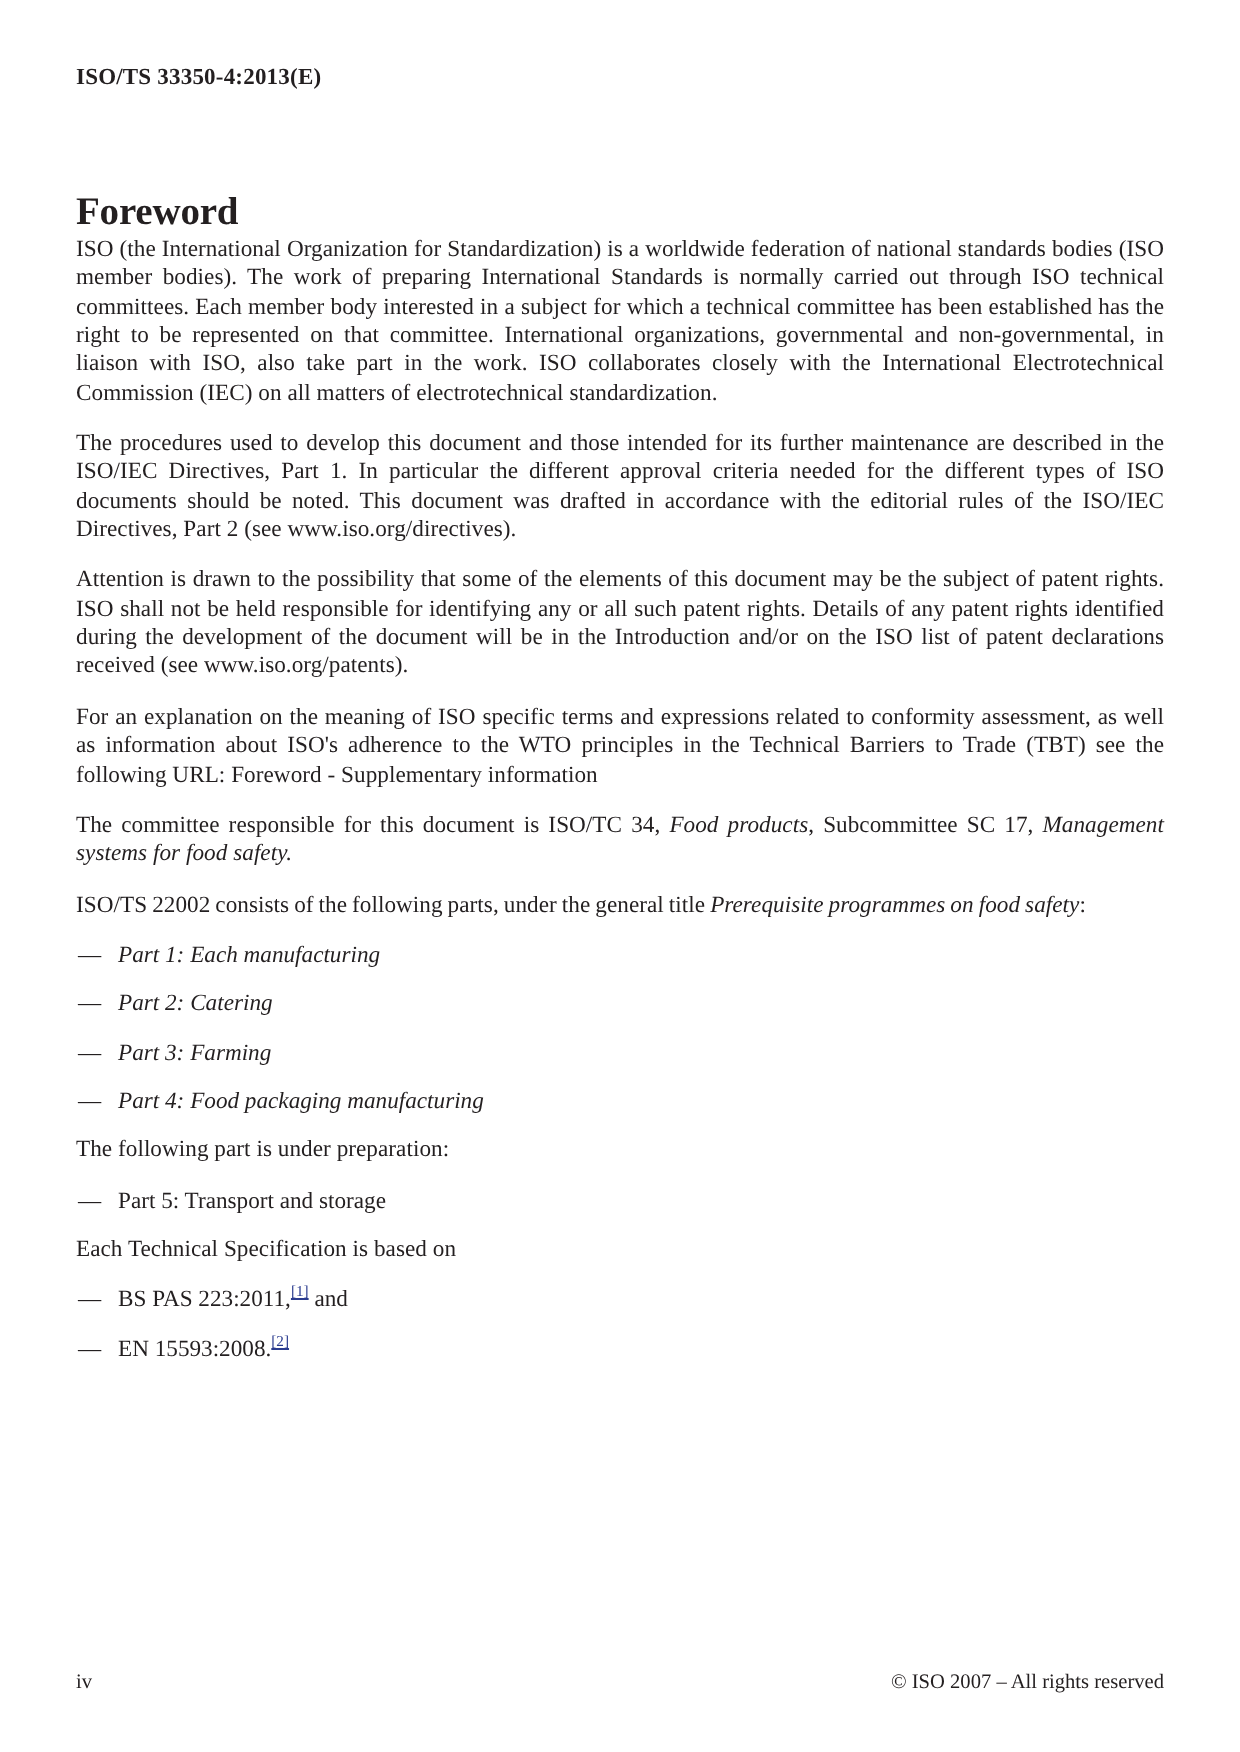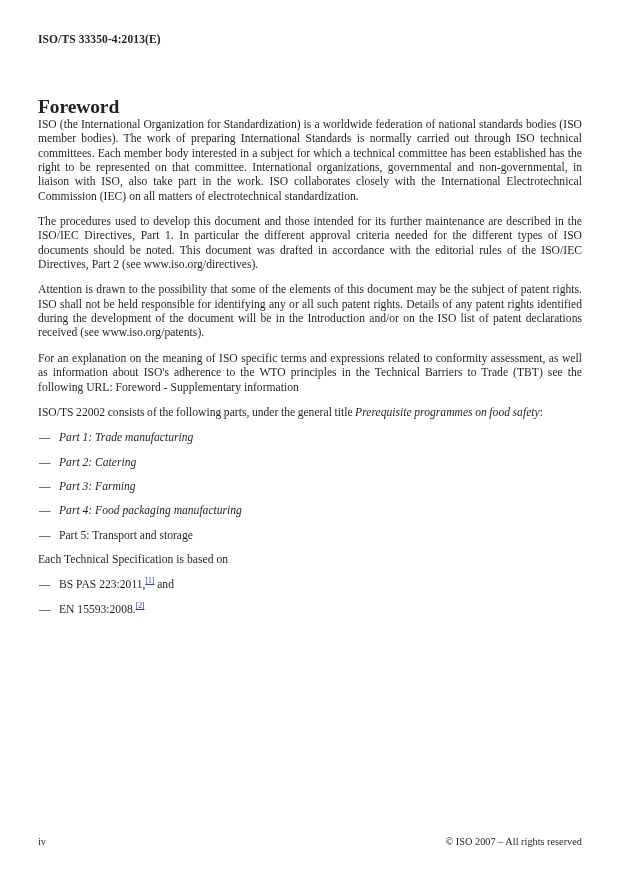--- a/index.html
+++ b/index.html
@@ -139,44 +139,48 @@
 
     <p class="para">ISO (the International Organization for Standardization) is a worldwide federation of national standards bodies (ISO member bodies). The work of preparing International Standards is normally carried out through ISO technical committees. Each member body interested in a subject for which a technical committee has been established has the right to be represented on that committee. International organizations, governmental and non-governmental, in liaison with ISO, also take part in the work. ISO collaborates closely with the International Electrotechnical Commission (IEC) on all matters of electrotechnical standardization.</p>
 
     <p class="para">The procedures used to develop this document and those intended for its further maintenance are described in the ISO/IEC Directives, Part 1.  In particular the different approval criteria needed for the different types of ISO documents should be noted.  This document was drafted in accordance with the editorial rules of the ISO/IEC Directives, Part 2 (see www.iso.org/directives).</p>
 
     <p class="para">Attention is drawn to the possibility that some of the elements of this document may be the subject of patent rights. ISO shall not be held responsible for identifying any or all such patent rights.  Details of any patent rights identified during the development of the document will be in the Introduction and/or on the ISO list of patent declarations received (see www.iso.org/patents).</p>
 
 
     <p class="para">For an explanation on the meaning of ISO specific terms and expressions related to conformity assessment, as well as information about ISO's adherence to the WTO principles in the Technical Barriers to Trade (TBT) see the following URL:  Foreword - Supplementary information</p>
 
+    <p class="para">
+      <span>The committee responsible for this document is ISO/TC 34, </span><em>Food products</em><span>, Subcommittee SC 17, </span><em>Management systems for food safety.</em>
+    </p>
 
     <p class="para tight">
       <span>ISO/TS 22002 consists of the following parts, under the general title </span><em>Prerequisite programmes on food safety</em><span>:</span>
     </p>
 
     <ul class="dash-list">
       <li class="italic">
         <span class="dash">—</span>
-        <span class="li-text">Part 1: Trade manufacturing</span>
+        <span class="li-text">Part 1: Each manufacturing</span>
       </li>
       <li class="italic">
         <span class="dash">—</span>
         <span class="li-text">Part 2: Catering</span>
       </li>
       <li class="italic">
         <span class="dash">—</span>
         <span class="li-text">Part 3: Farming</span>
       </li>
       <li class="italic">
         <span class="dash">—</span>
         <span class="li-text">Part 4: Food packaging manufacturing</span>
       </li>
     </ul>
 
+    <p class="para">The following part is under preparation:</p>
 
     <ul class="dash-list">
       <li>
         <span class="dash">—</span>
         <span class="li-text">Part 5: Transport and storage</span>
       </li>
     </ul>
 
     <p class="para">Each Technical Specification is based on</p>
 

